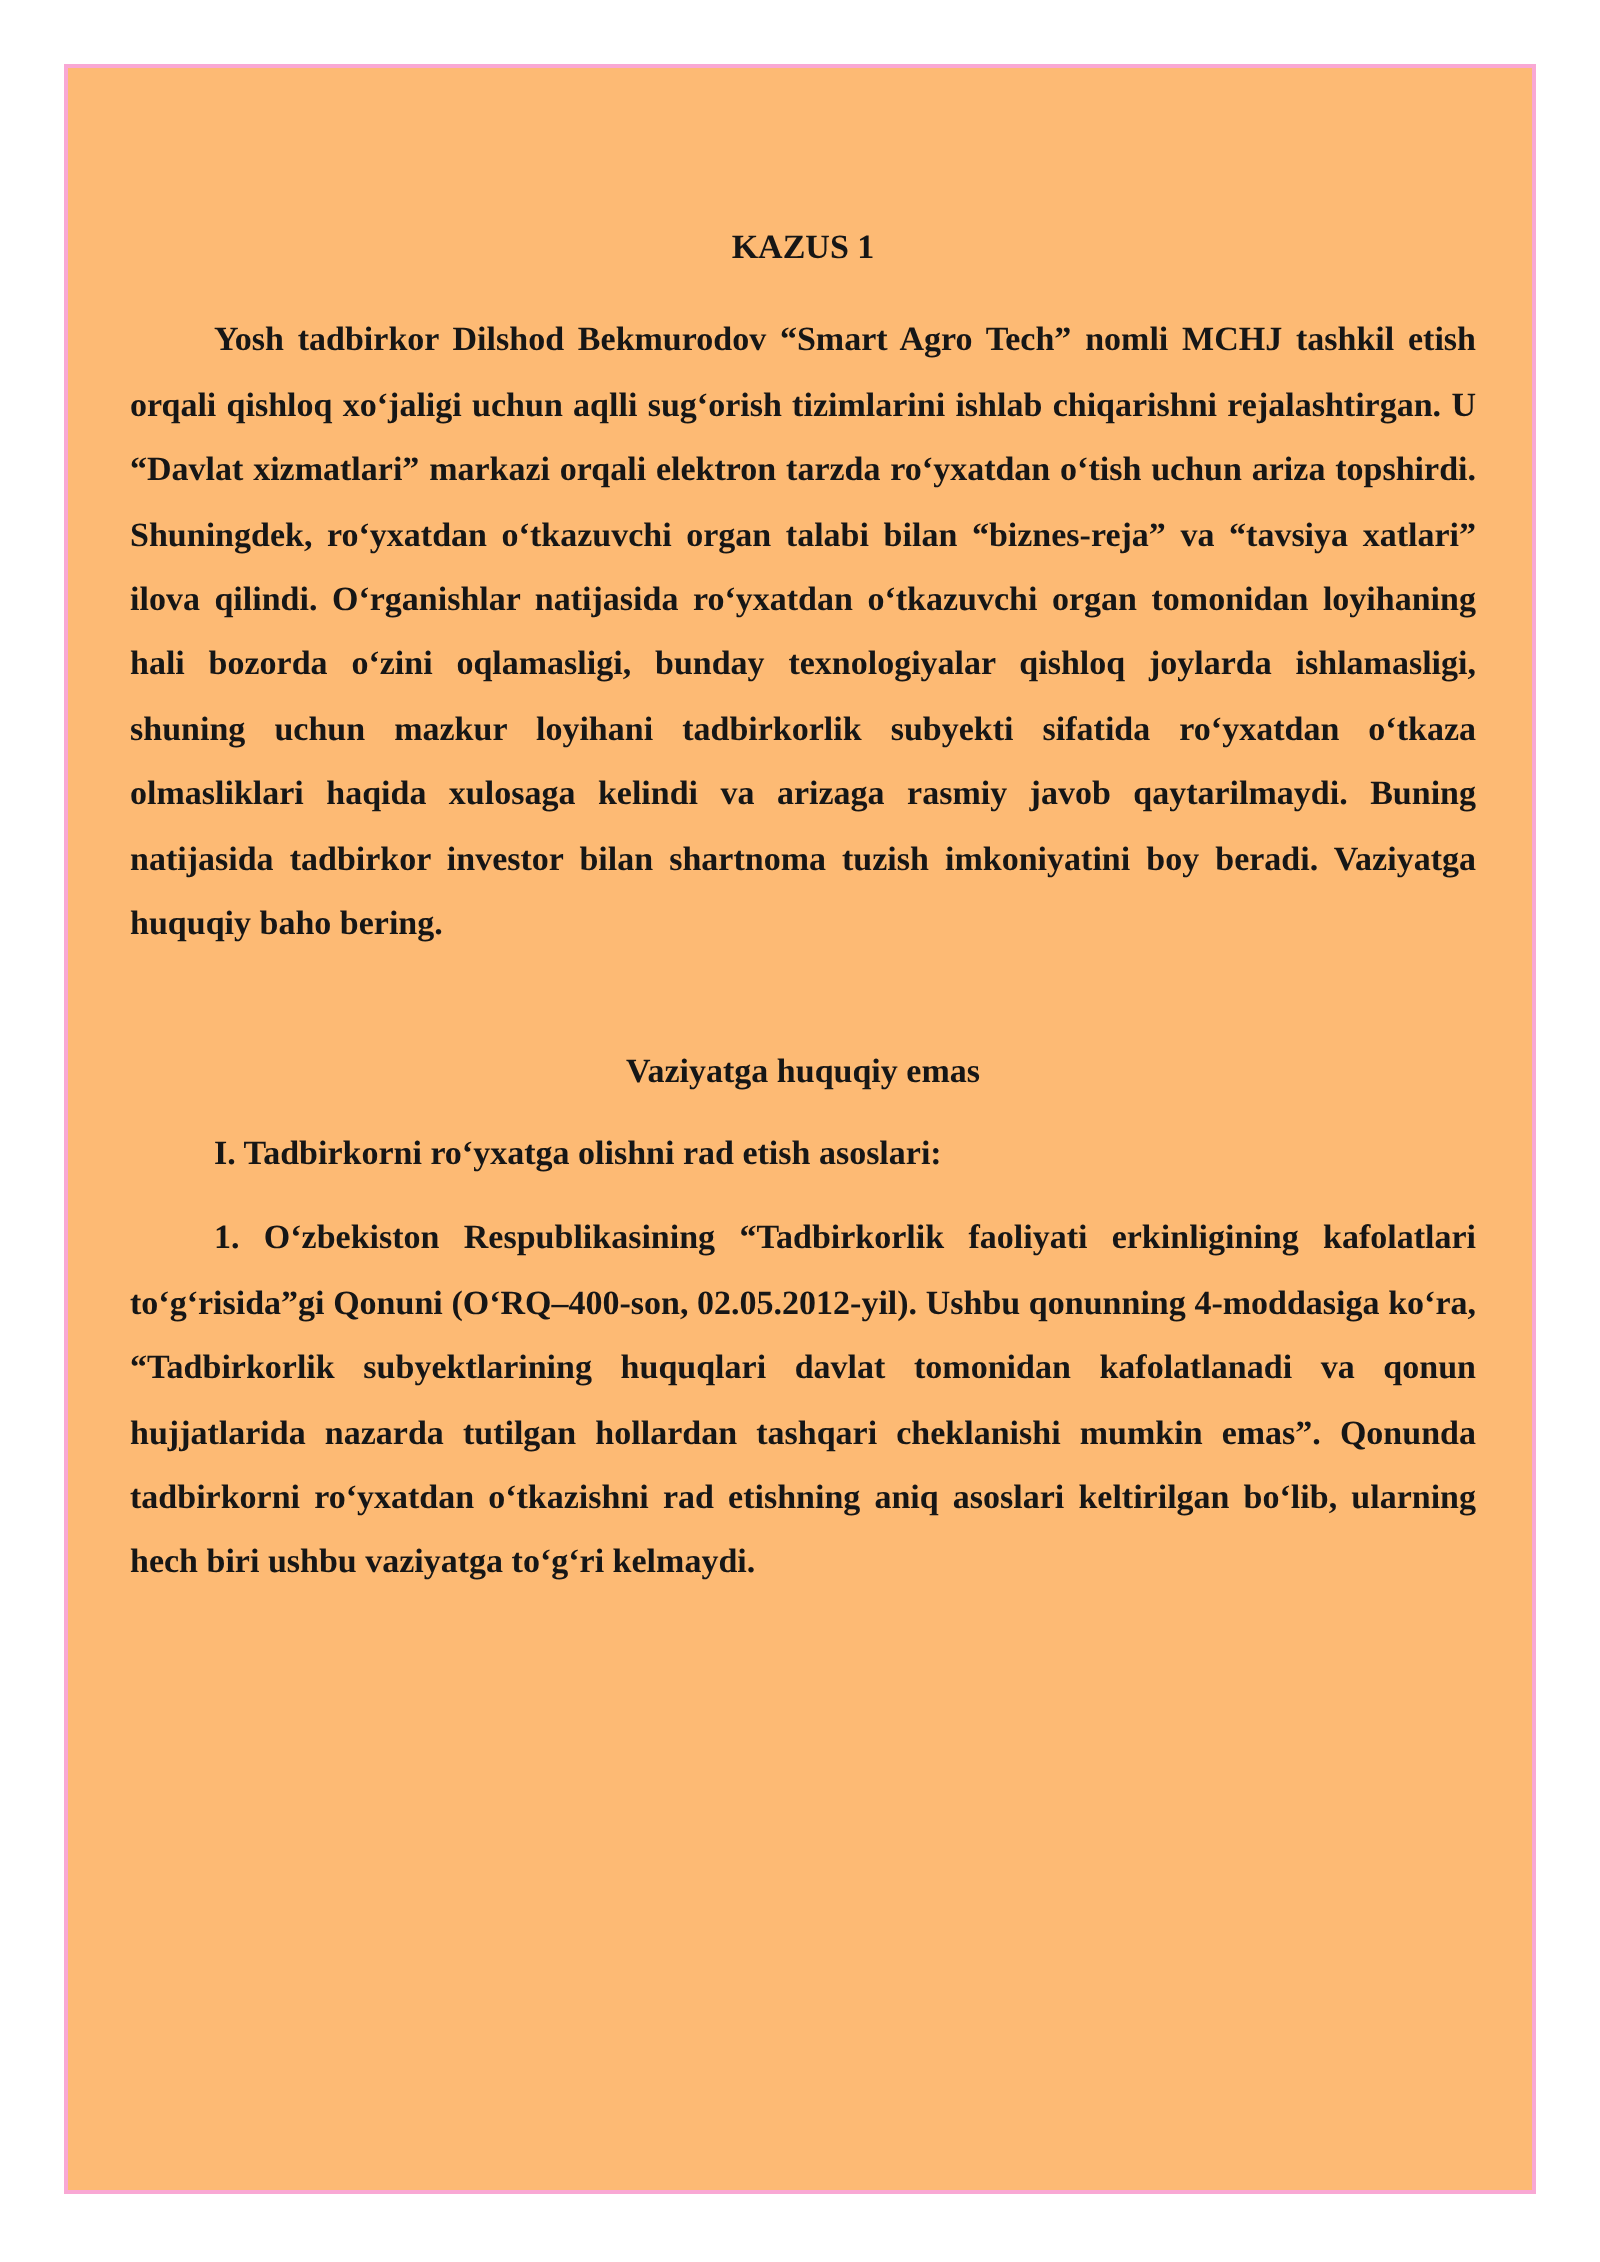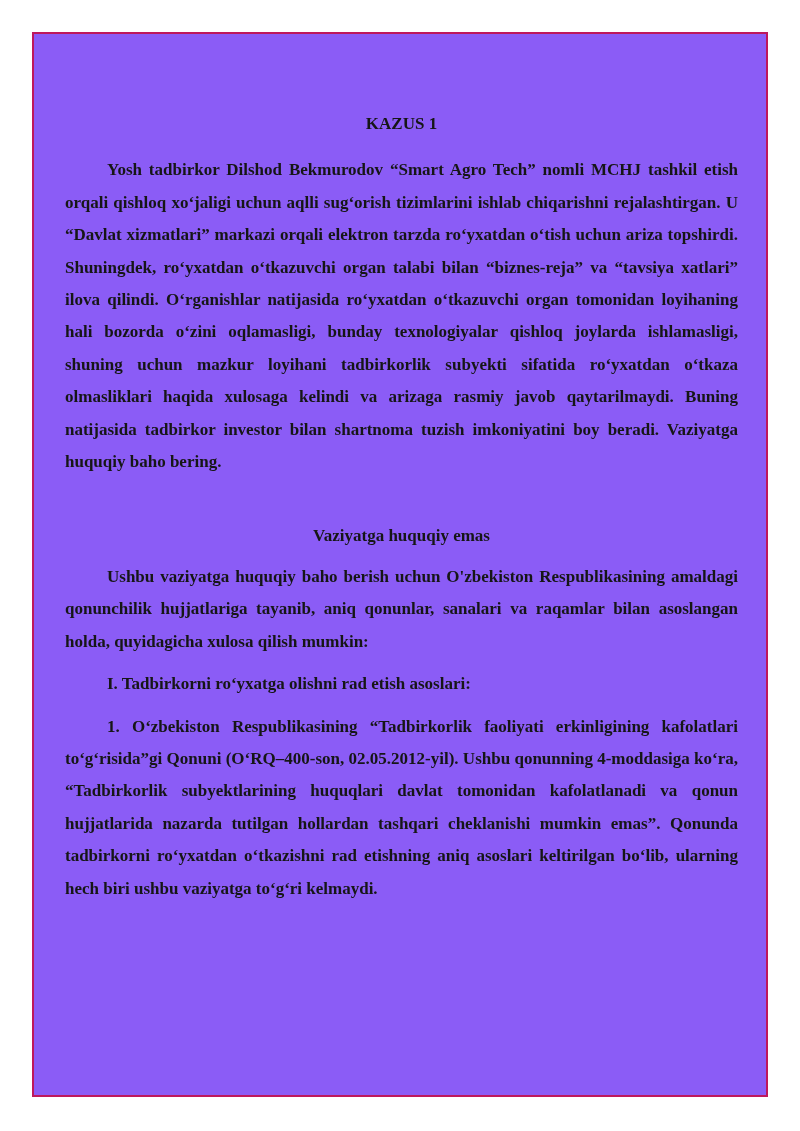--- a/index.html
+++ b/index.html
@@ -15,22 +15,22 @@
     color: #161616;
     overflow: hidden;
   }
   .page-frame {
     position: absolute;
     left: 32px;
     top: 32px;
     width: 736px;
     height: 1065px;
     box-sizing: border-box;
-    border: 2px solid #be185d;
-    background: #8b5cf6;
+    border: 2px solid #f9a8d4;
+    background: #fdba74;
     padding: 74px 28px 0 31px;
   }
   .doc {
     width: 100%;
   }
   .blk {
     font-size: 17px;
     line-height: 32.4px;
     margin: 0;
   }
@@ -59,17 +59,16 @@
   .blk .run.bold { font-weight: bold; }
 </style>
 </head>
 <body>
 
 <div class="page-frame">
   <div class="doc" id="doc-content">
       <div class="blk title"><span class="run bold">KAZUS 1</span></div>
       <div class="blk para"><span class="run">Yosh tadbirkor Dilshod Bekmurodov “Smart Agro Tech” nomli MCHJ tashkil etish orqali qishloq xoʻjaligi uchun aqlli sugʻorish tizimlarini ishlab chiqarishni rejalashtirgan. U “Davlat xizmatlari” markazi orqali elektron tarzda roʻyxatdan oʻtish uchun ariza topshirdi. Shuningdek, roʻyxatdan oʻtkazuvchi organ talabi bilan “biznes-reja” va “tavsiya xatlari” ilova qilindi. Oʻrganishlar natijasida roʻyxatdan oʻtkazuvchi organ tomonidan loyihaning hali bozorda oʻzini oqlamasligi, bunday texnologiyalar qishloq joylarda ishlamasligi, shuning uchun mazkur loyihani tadbirkorlik subyekti sifatida roʻyxatdan oʻtkaza olmasliklari haqida xulosaga kelindi va arizaga rasmiy javob qaytarilmaydi. Buning natijasida tadbirkor investor bilan shartnoma tuzish imkoniyatini boy beradi. </span><span class="run bold">Vaziyatga huquqiy baho bering.</span></div>
       <div class="blk heading"><span class="run bold">Vaziyatga huquqiy emas</span></div>
-      <div class="blk para"><span class="run">Ushbu vaziyatga huquqiy baho berish uchun O'zbekiston Respublikasining amaldagi qonunchilik hujjatlariga tayanib, aniq qonunlar, sanalari va raqamlar bilan asoslangan holda, quyidagicha xulosa qilish mumkin:</span></div>
       <div class="blk subheading"><span class="run bold">I. Tadbirkorni roʻyxatga olishni rad etish asoslari:</span></div>
       <div class="blk para"><span class="run">1. </span><span class="run bold">Oʻzbekiston Respublikasining “Tadbirkorlik faoliyati erkinligining kafolatlari toʻgʻrisida”gi Qonuni</span><span class="run"> (OʻRQ–400-son, 02.05.2012-yil). Ushbu qonunning 4-moddasiga koʻra, “Tadbirkorlik subyektlarining huquqlari davlat tomonidan kafolatlanadi va qonun hujjatlarida nazarda tutilgan hollardan tashqari cheklanishi mumkin emas”. Qonunda tadbirkorni roʻyxatdan oʻtkazishni rad etishning aniq asoslari keltirilgan boʻlib, ularning hech biri ushbu vaziyatga toʻgʻri kelmaydi.</span></div>
     </div>
 </div>
 
 </body></html>

